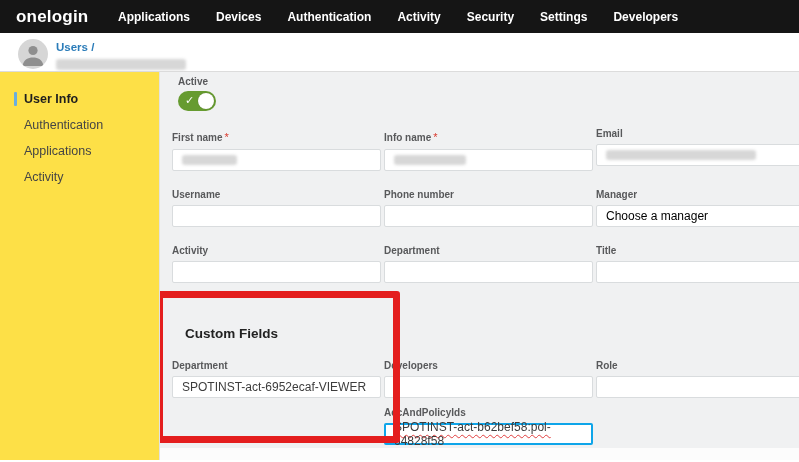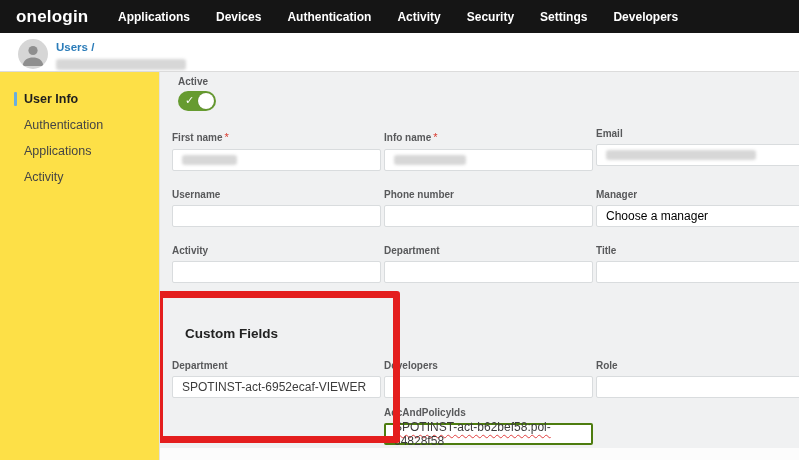--- a/index.html
+++ b/index.html
@@ -46,21 +46,21 @@
     background:var(--toggle,#669b30); margin-top:3px; cursor:pointer; }
   .toggle .tick { position:absolute; left:7px; top:3px; color:#fff; font-size:11px; font-weight:bold; }
   .toggle .knob { position:absolute; right:2px; top:2px; width:16px; height:16px;
     border-radius:50%; background:#fff; box-shadow:0 0 1px rgba(0,0,0,.3); }
 
   .frow { display:flex; gap:3px;justify-content:center; }
   .field { width:209px; flex:none; }
   .input { margin-top:4px; height:22px; background:#fff; border:1px solid #d9dcde;
     border-radius:2px; display:flex; align-items:center; padding:0 9px;
     font-size:12px; color:#3c3c3c; cursor:text; }
-  .input.focused { border:2px solid #4d7c0f; padding:0 8px; }
+  .input.focused { border:2px solid #0ea5e9; padding:0 8px; }
   .input .ph { color:#000000; }
   .input .blur-bar { height:10px; }
   .w55 { width:55px; } .w72 { width:72px; } .w150 { width:150px; }
 
   .mt-row1 { margin-top:16px; }
   .mt-row  { margin-top:17px; }
   .cf-head { margin-top:43px; font-size:13.5px; font-weight:bold; color:#222; height:16px;margin-left:7px; }
   .cf-labels { margin-top:17px; }
   .mt-sub { margin-top:8px; }
 

